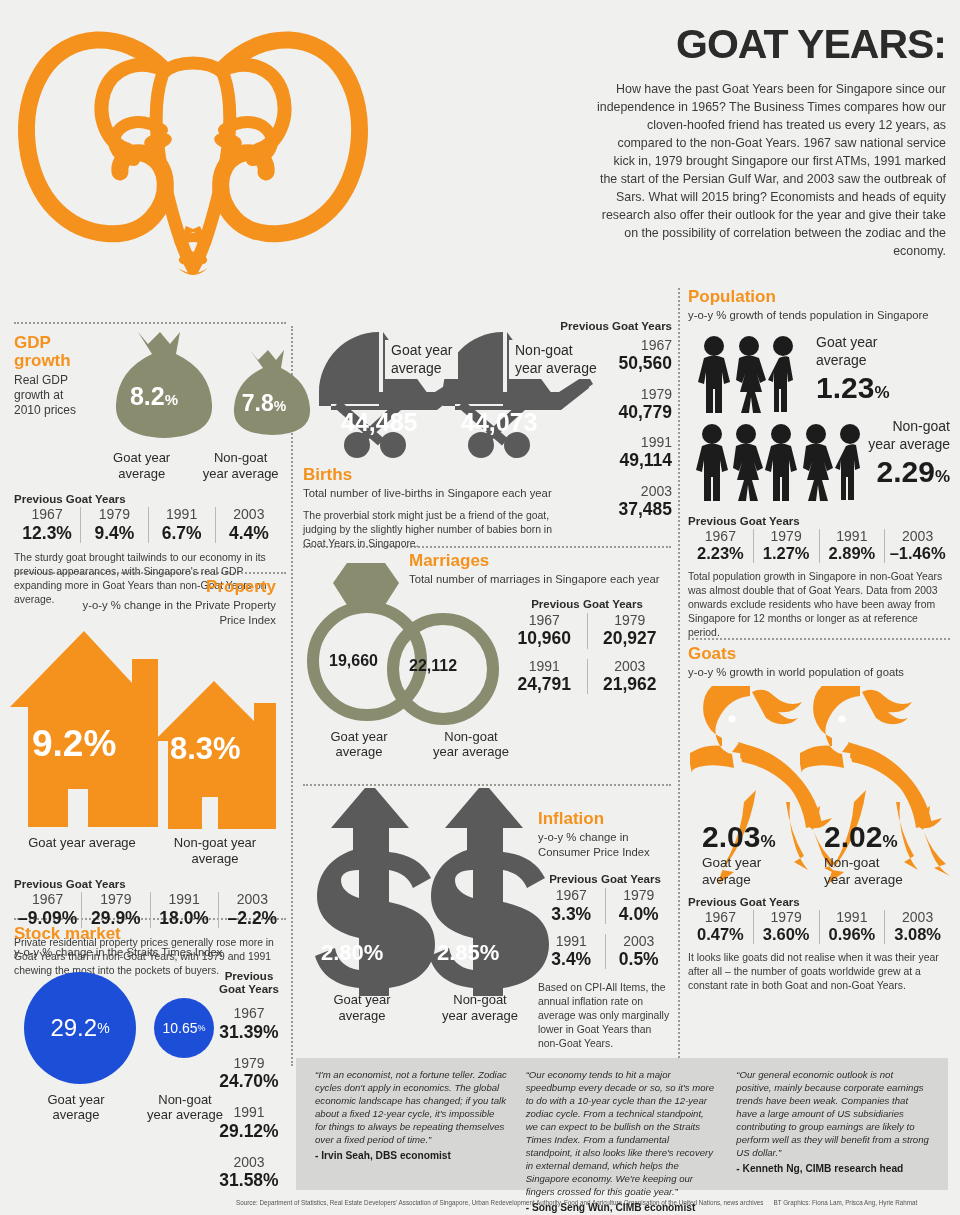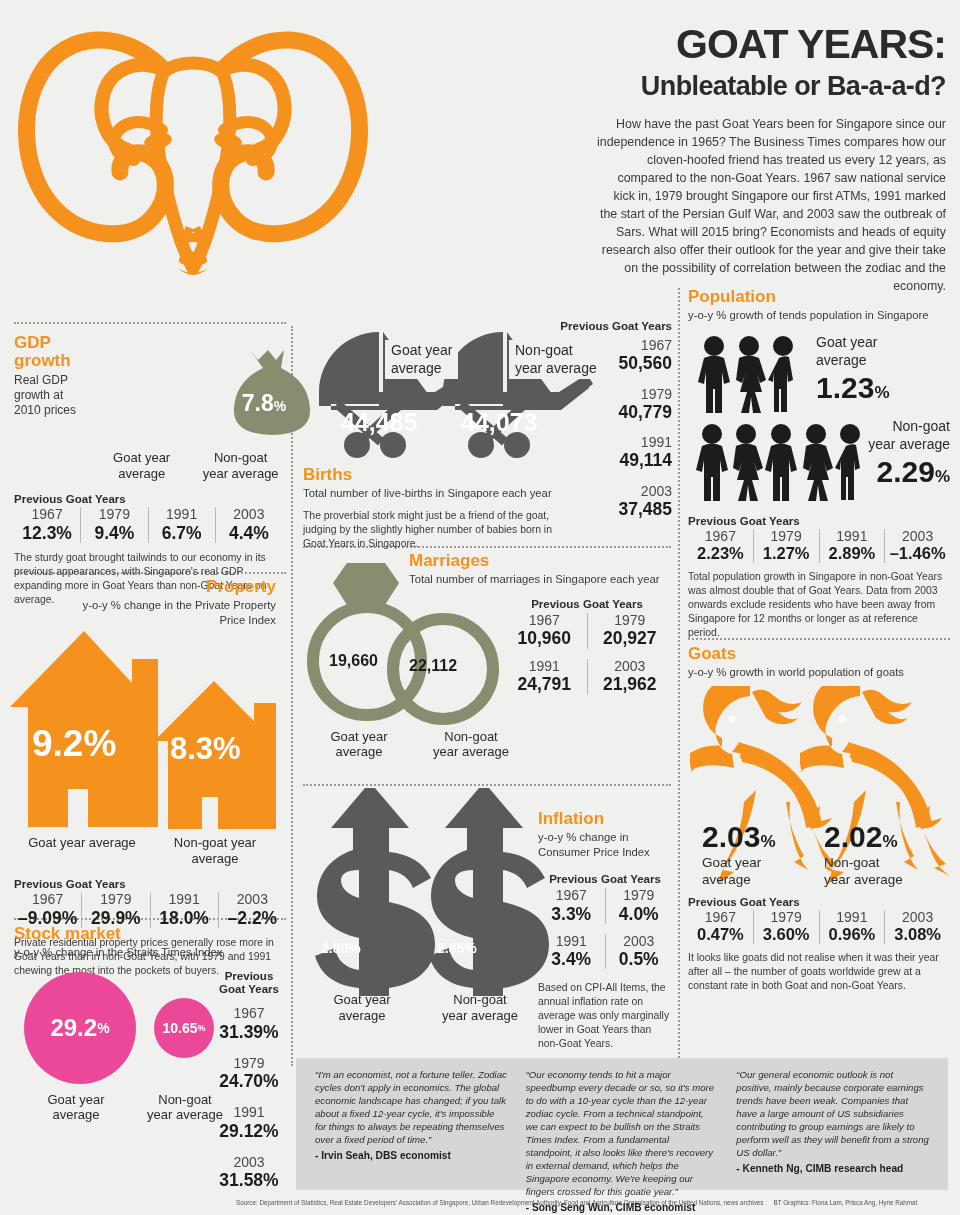--- a/index.html
+++ b/index.html
@@ -42,34 +42,34 @@
   #gdp .gdp-desc { font-size: 12px; line-height: 1.25; color: #3A3A3A; margin-top: 3px; }
   .bag { position: relative; }
   .bag .val { position: absolute; left: 0; width: 100%; text-align: center; color: #fff; font-weight: bold; }
 
   
   #prop { position: absolute; left: 0px; top: 578px; width: 286px; }
   .house-val { position: absolute; color: #fff; font-weight: bold; }
 
   
   #stock { position: absolute; left: 14px; top: 925px; width: 272px; }
-  .circ { border-radius: 50%; background: #ec4899; color: #fff; font-weight: bold;
+  .circ { border-radius: 50%; background: #1d4ed8; color: #fff; font-weight: normal;
           display: flex; align-items: center; justify-content: center; }
 
   
   #births { position: absolute; left: 303px; top: 322px; width: 370px; }
   .pram-num { position: absolute; color: #fff; font-weight: bold; font-size: 25px; }
 
   
   #marr { position: absolute; left: 303px; top: 552px; width: 370px; }
   .ring-num { position: absolute; font-weight: bold; font-size: 16px; color: #1C1C1C; }
 
   
   #infl { position: absolute; left: 303px; top: 790px; width: 370px; }
-  .dol-num { position: absolute; color: #fff; font-weight: bold; font-size: 14px; }
+  .dol-num { position: absolute; color: #fff; font-weight: bold; font-size: 22px; }
 
   
   #pop { position: absolute; left: 688px; top: 288px; width: 262px; }
   
   #goats { position: absolute; top: 645px; left: 688px; width: 262px; }
 
   
   #quotes { position: absolute; left: 296px; top: 1058px; width: 652px; height: 132px;
             background: #D6D7D5; display: flex; padding: 10px 10px 8px 10px; }
   .quote { flex: 1; padding: 0 9px; }
@@ -114,21 +114,20 @@
         <ellipse cx="146" cy="131" rx="14" ry="8" transform="rotate(-12 146 131)"></ellipse>
         <ellipse cx="216" cy="131" rx="14" ry="8" transform="rotate(12 216 131)"></ellipse>
         <path d="M181 222 l-12 6 5 -12 7 3 7 -3 5 12z"></path>
         <path d="M166 258 q15 10 30 0 q-15 14 -30 0z"></path>
       </g>
     </svg>
   </div>
 
   <div class="header-text">
     <div class="title-main">GOAT YEARS:</div>
-    <div class="title-sub">Unbleatable or Ba-a-a-d?</div>
     <div class="intro">How have the past Goat Years been for Singapore since our independence in 1965? The Business Times compares how our cloven-hoofed friend has treated us every 12 years, as compared to the non-Goat Years. 1967 saw national service kick in, 1979 brought Singapore our first ATMs, 1991 marked the start of the Persian Gulf War, and 2003 saw the outbreak of Sars. What will 2015 bring? Economists and heads of equity research also offer their outlook for the year and give their take on the possibility of correlation between the zodiac and the economy.</div>
   </div>
 
   <div class="sep rule-h" style="left:14px; top:322px; width:272px;"></div>
   <div class="sep rule-v" style="left:291px; top:326px; height:740px;"></div>
   <div class="sep rule-v" style="left:678px; top:288px; height:778px;"></div>
   <div class="sep rule-h" style="left:14px; top:572px; width:272px;"></div>
   <div class="sep rule-h" style="left:14px; top:918px; width:272px;"></div>
   <div class="sep rule-h" style="left:303px; top:546px; width:368px;"></div>
   <div class="sep rule-h" style="left:303px; top:784px; width:368px;"></div>
@@ -136,20 +135,28 @@
 
   <div id="gdp">
     <div class="gdp-label">
       <div class="sec-title">GDP</div>
       <div class="sec-title">growth</div>
       <div class="gdp-desc">Real GDP growth at 2010 prices</div>
     </div>
 
     <div style="position:relative; height:118px; margin-left:76px;">
 
+      <div class="bag" style="position:absolute; left:4px; top:0;">
+        <svg width="120" height="112" viewBox="0 0 120 112">
+          <path fill="#8A8C70" d="M44 2 l10 12 l12 -12 l10 12 l10 -12 l-4 22 q34 16 36 50 q2 32 -48 34 q-50 -2 -48 -34 q2 -34 36 -50z"></path>
+        </svg>
+        <div class="val" style="top:52px; font-size:25px;">
+          <span>8.2</span><span style="font-size:15px;">%</span>
+        </div>
+      </div>
 
       <div class="bag" style="position:absolute; left:126px; top:18px;">
         <svg width="96" height="94" viewBox="0 0 96 94">
           <path fill="#8A8C70" d="M34 2 l8 10 l10 -10 l8 10 l8 -10 l-3 18 q27 13 29 40 q2 26 -38 27 q-40 -1 -38 -27 q2 -27 29 -40z"></path>
         </svg>
         <div class="val" style="top:42px; font-size:23px;">
           <span>7.8</span><span style="font-size:14px;">%</span>
         </div>
       </div>
     </div>

